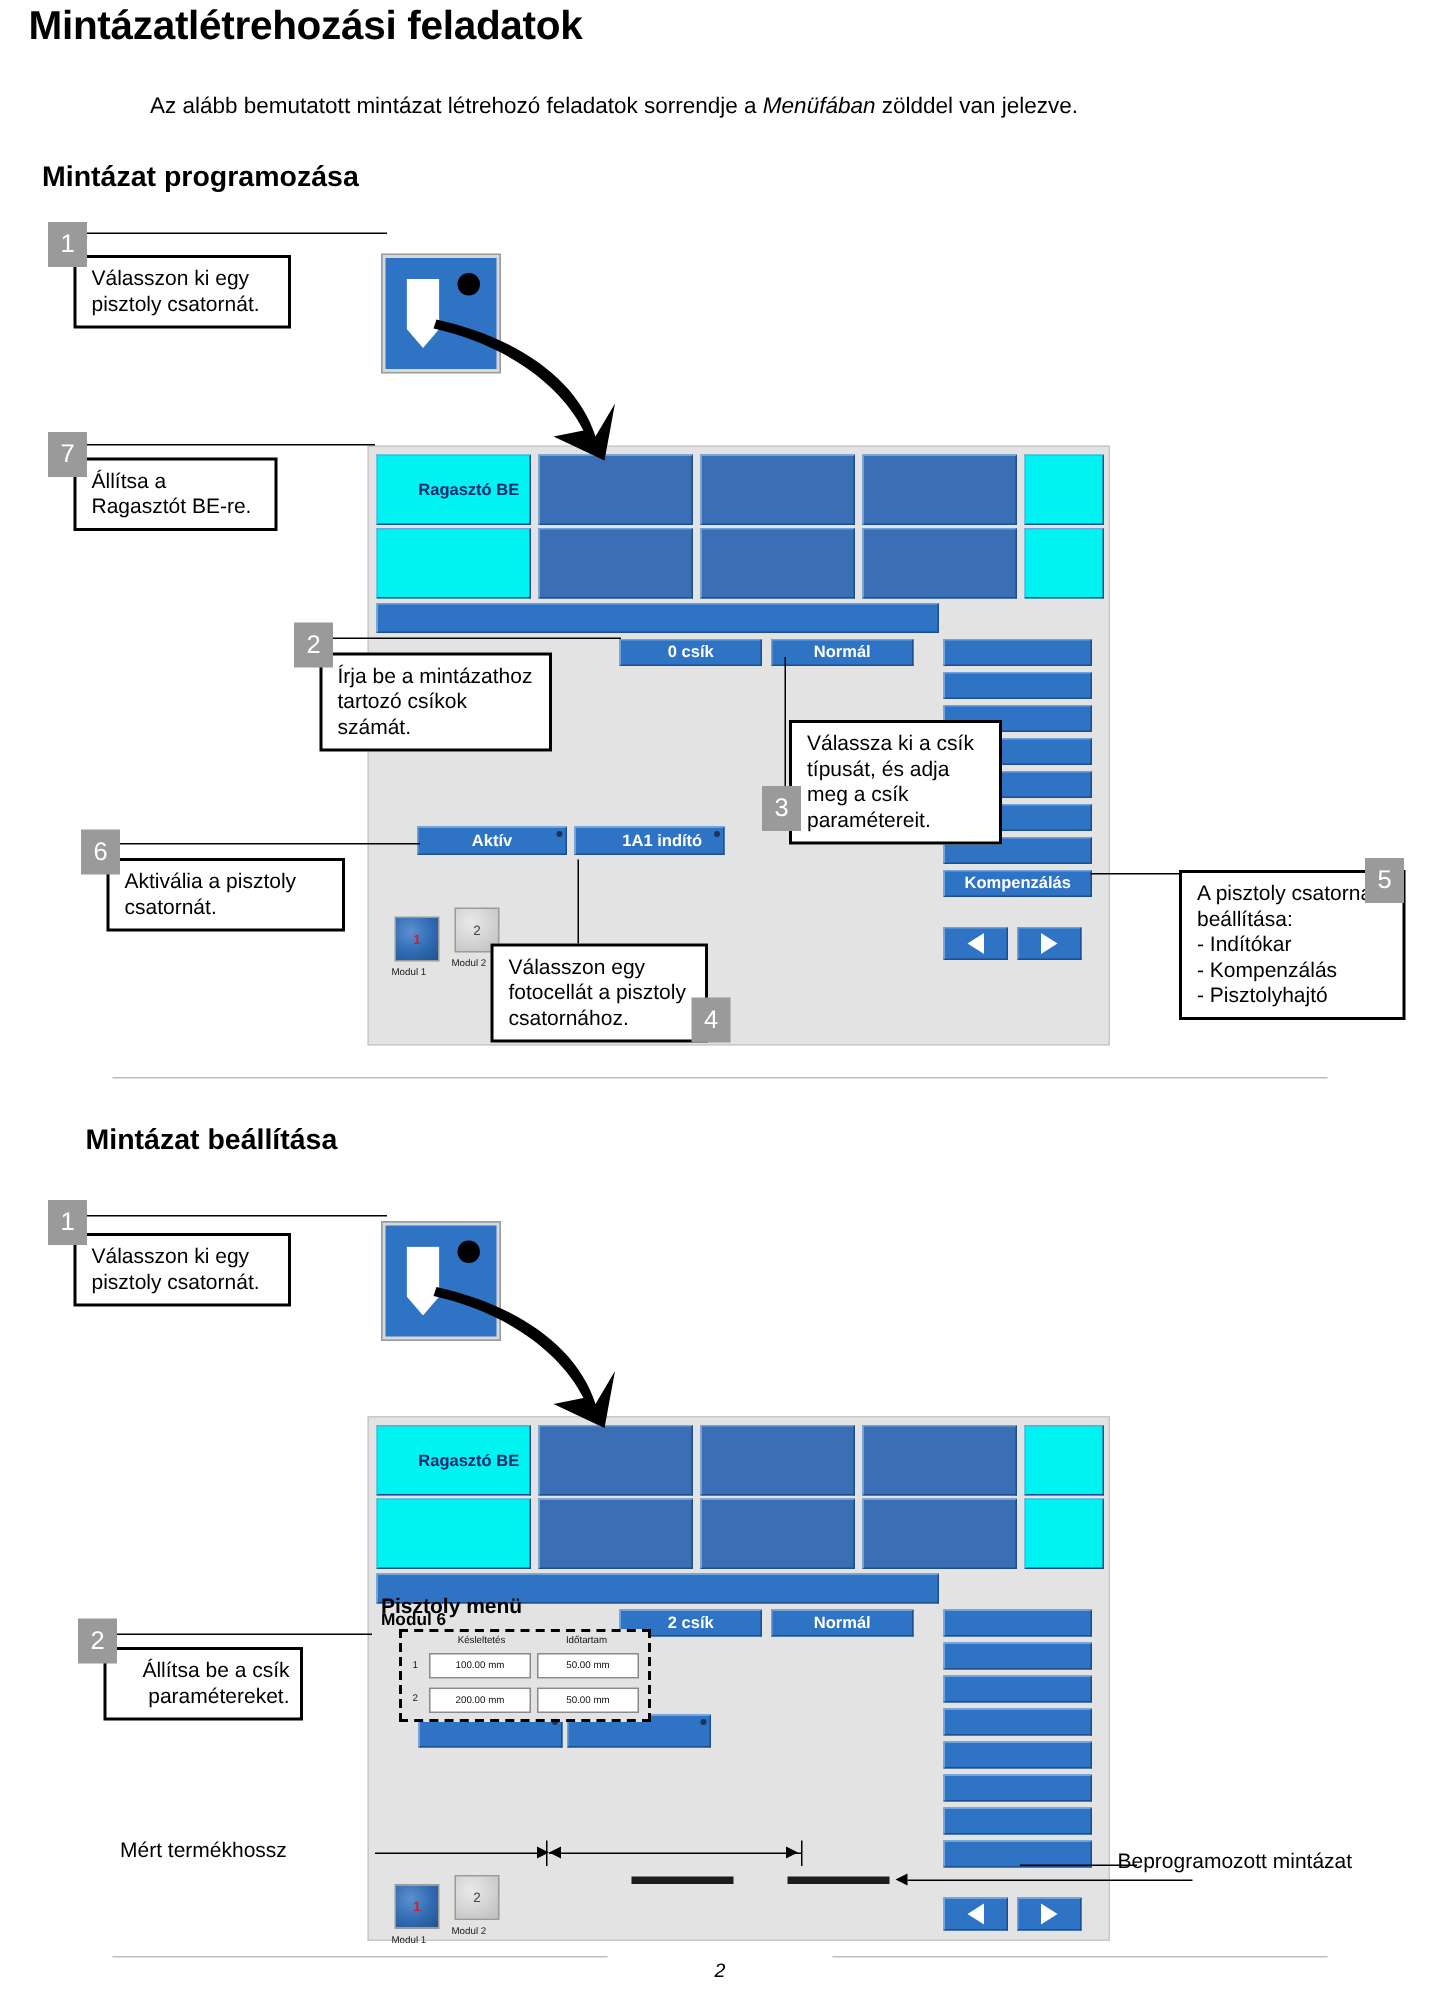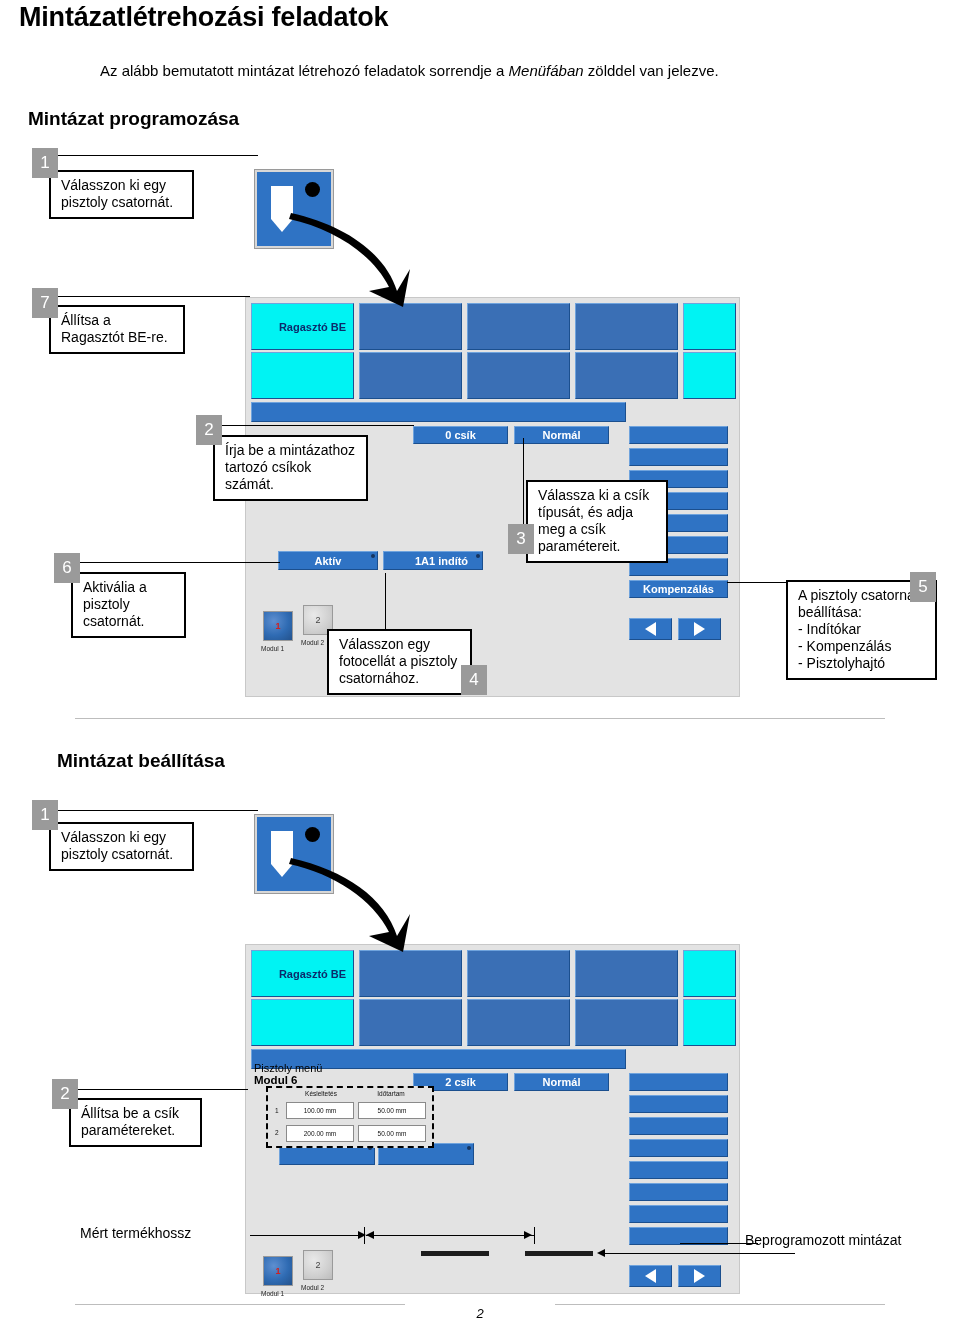--- a/index.html
+++ b/index.html
@@ -257,21 +257,21 @@
 <div class="badge" style="left:196px; top:415px;">2</div>
 <div class="lead-h" style="left:222px; top:425px; width:192px;"></div>
 <div class="callout" style="left:213px; top:435px; width:155px;">Írja be a mintázathoz tartozó csíkok számát.</div>
 
 <div class="badge" style="left:508px; top:524px;">3</div>
 <div class="lead-v" style="left:523px; top:438px; height:88px;"></div>
 <div class="callout" style="left:526px; top:480px; width:142px;">Válassza ki a csík típusát, és adja meg a csík paramétereit.</div>
 
 <div class="badge" style="left:54px; top:553px;">6</div>
 <div class="lead-h" style="left:80px; top:562px; width:200px;"></div>
-<div class="callout" style="left:71px; top:572px; width:115px;">Aktivália a pisztoly csatornát.</div>
+<div class="callout" style="left:71px; top:572px; width:159px;">Aktivália a pisztoly csatornát.</div>
 
 <div class="badge" style="left:461px; top:665px;">4</div>
 <div class="lead-v" style="left:385px; top:573px; height:100px;"></div>
 <div class="callout" style="left:327px; top:629px; width:145px;">Válasszon egy fotocellát a pisztoly csatornához.</div>
 
 <div class="badge" style="left:910px; top:572px;">5</div>
 <div class="lead-h" style="left:727px; top:582px; width:190px;"></div>
 <div class="callout" style="left:786px; top:580px; width:151px; white-space:pre-line;">A pisztoly csatorna beállítása:
 - Indítókar
 - Kompenzálás
@@ -326,39 +326,39 @@
   </div>
 
   <div class="btn" style="left:383px; top:320px; width:43px; height:22px;">
     <span class="tri-l"></span>
   </div>
   <div class="btn" style="left:432px; top:320px; width:43px; height:22px;">
     <span class="tri-r"></span>
   </div>
 </div>
 
-<div style="position:absolute; left:254px; top:1062px; font-size:11px; font-weight:normal; z-index:3;">Pisztoly menü</div>
+<div style="position:absolute; left:254px; top:1062px; font-size:14px; font-weight:bold; z-index:3;">Pisztoly menü</div>
 <div style="position:absolute; left:254px; top:1074px; font-size:11.5px; font-weight:bold; z-index:3;">Modul 6</div>
 
 <div class="ptable" style="left:266px; top:1086px; width:168px; height:62px;">
   <div class="colhead" style="left:22px; width:62px;">Késleltetés</div>
   <div class="colhead" style="left:92px; width:62px;">Időtartam</div>
 
   <div class="rownum" style="left:7px; top:19px;">1</div>
   <div class="pfield" style="left:18px; top:14px; width:68px; height:17px;">100.00 mm</div>
   <div class="pfield" style="left:90px; top:14px; width:68px; height:17px;">50.00 mm</div>
 
   <div class="rownum" style="left:7px; top:41px;">2</div>
   <div class="pfield" style="left:18px; top:37px; width:68px; height:17px;">200.00 mm</div>
   <div class="pfield" style="left:90px; top:37px; width:68px; height:17px;">50.00 mm</div>
 </div>
 
 <div class="badge" style="left:52px; top:1079px;">2</div>
 <div class="lead-h" style="left:78px; top:1089px; width:170px;"></div>
-<div class="callout" style="left:69px; top:1098px; width:133px;">Állítsa be a csík paramétereket.</div>
+<div class="callout" style="left:69px; top:1098px; width:133px;text-align:right;">Állítsa be a csík paramétereket.</div>
 
 <div class="sectext" style="left:80px; top:1225px;">Mért termékhossz</div>
 <div class="mline" style="left:250px; top:1235px; width:112px;"></div>
 <div class="arrowR" style="left:358px; top:1231px;"></div>
 <div class="tick" style="left:364px; top:1227px; height:17px;"></div>
 <div class="mline" style="left:366px; top:1235px; width:168px;"></div>
 <div class="arrowL" style="left:366px; top:1231px;"></div>
 <div class="arrowR" style="left:524px; top:1231px;"></div>
 <div class="tick" style="left:534px; top:1227px; height:17px;"></div>
 

